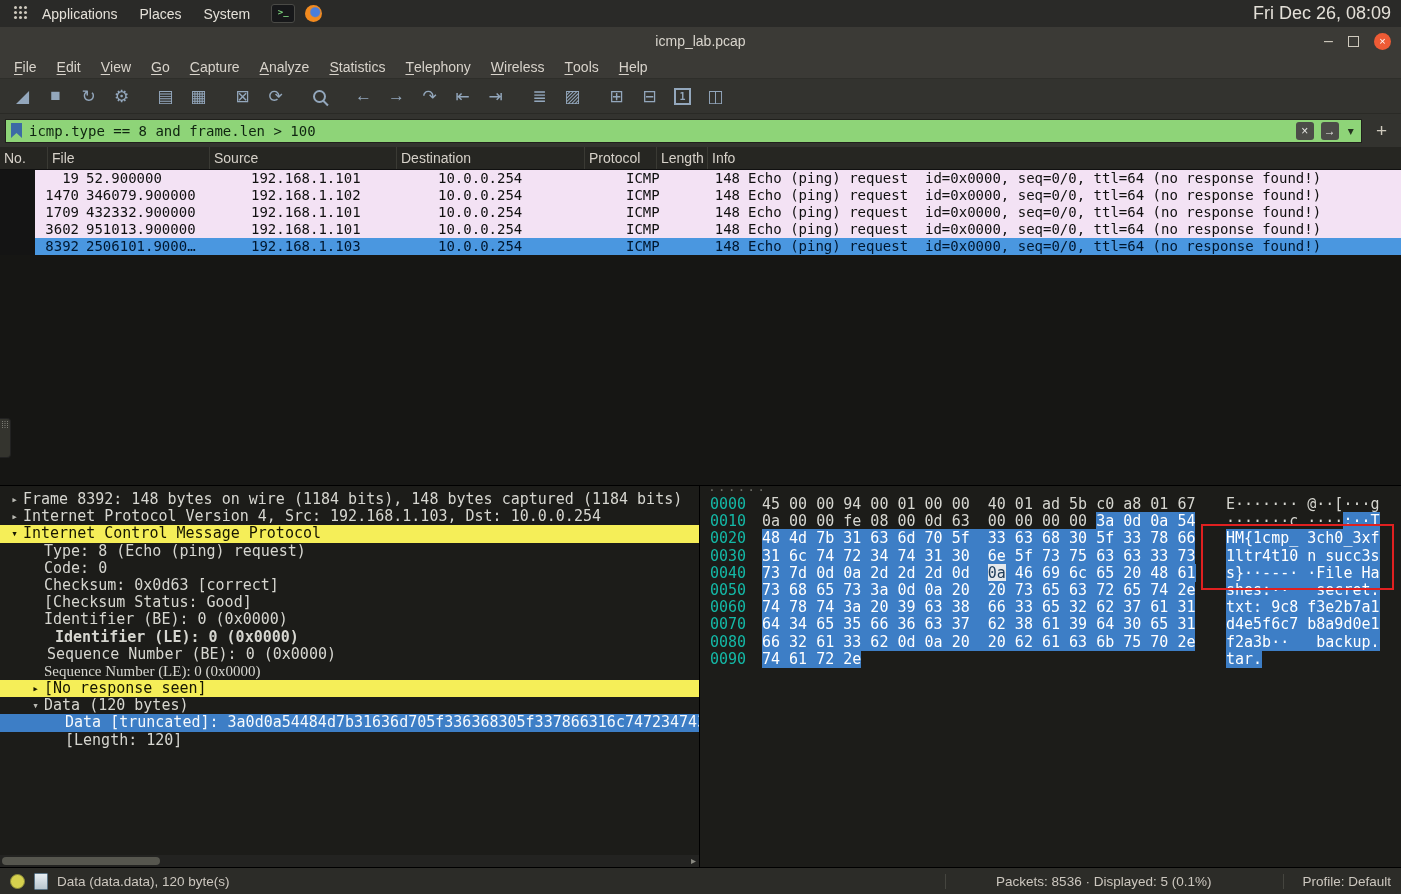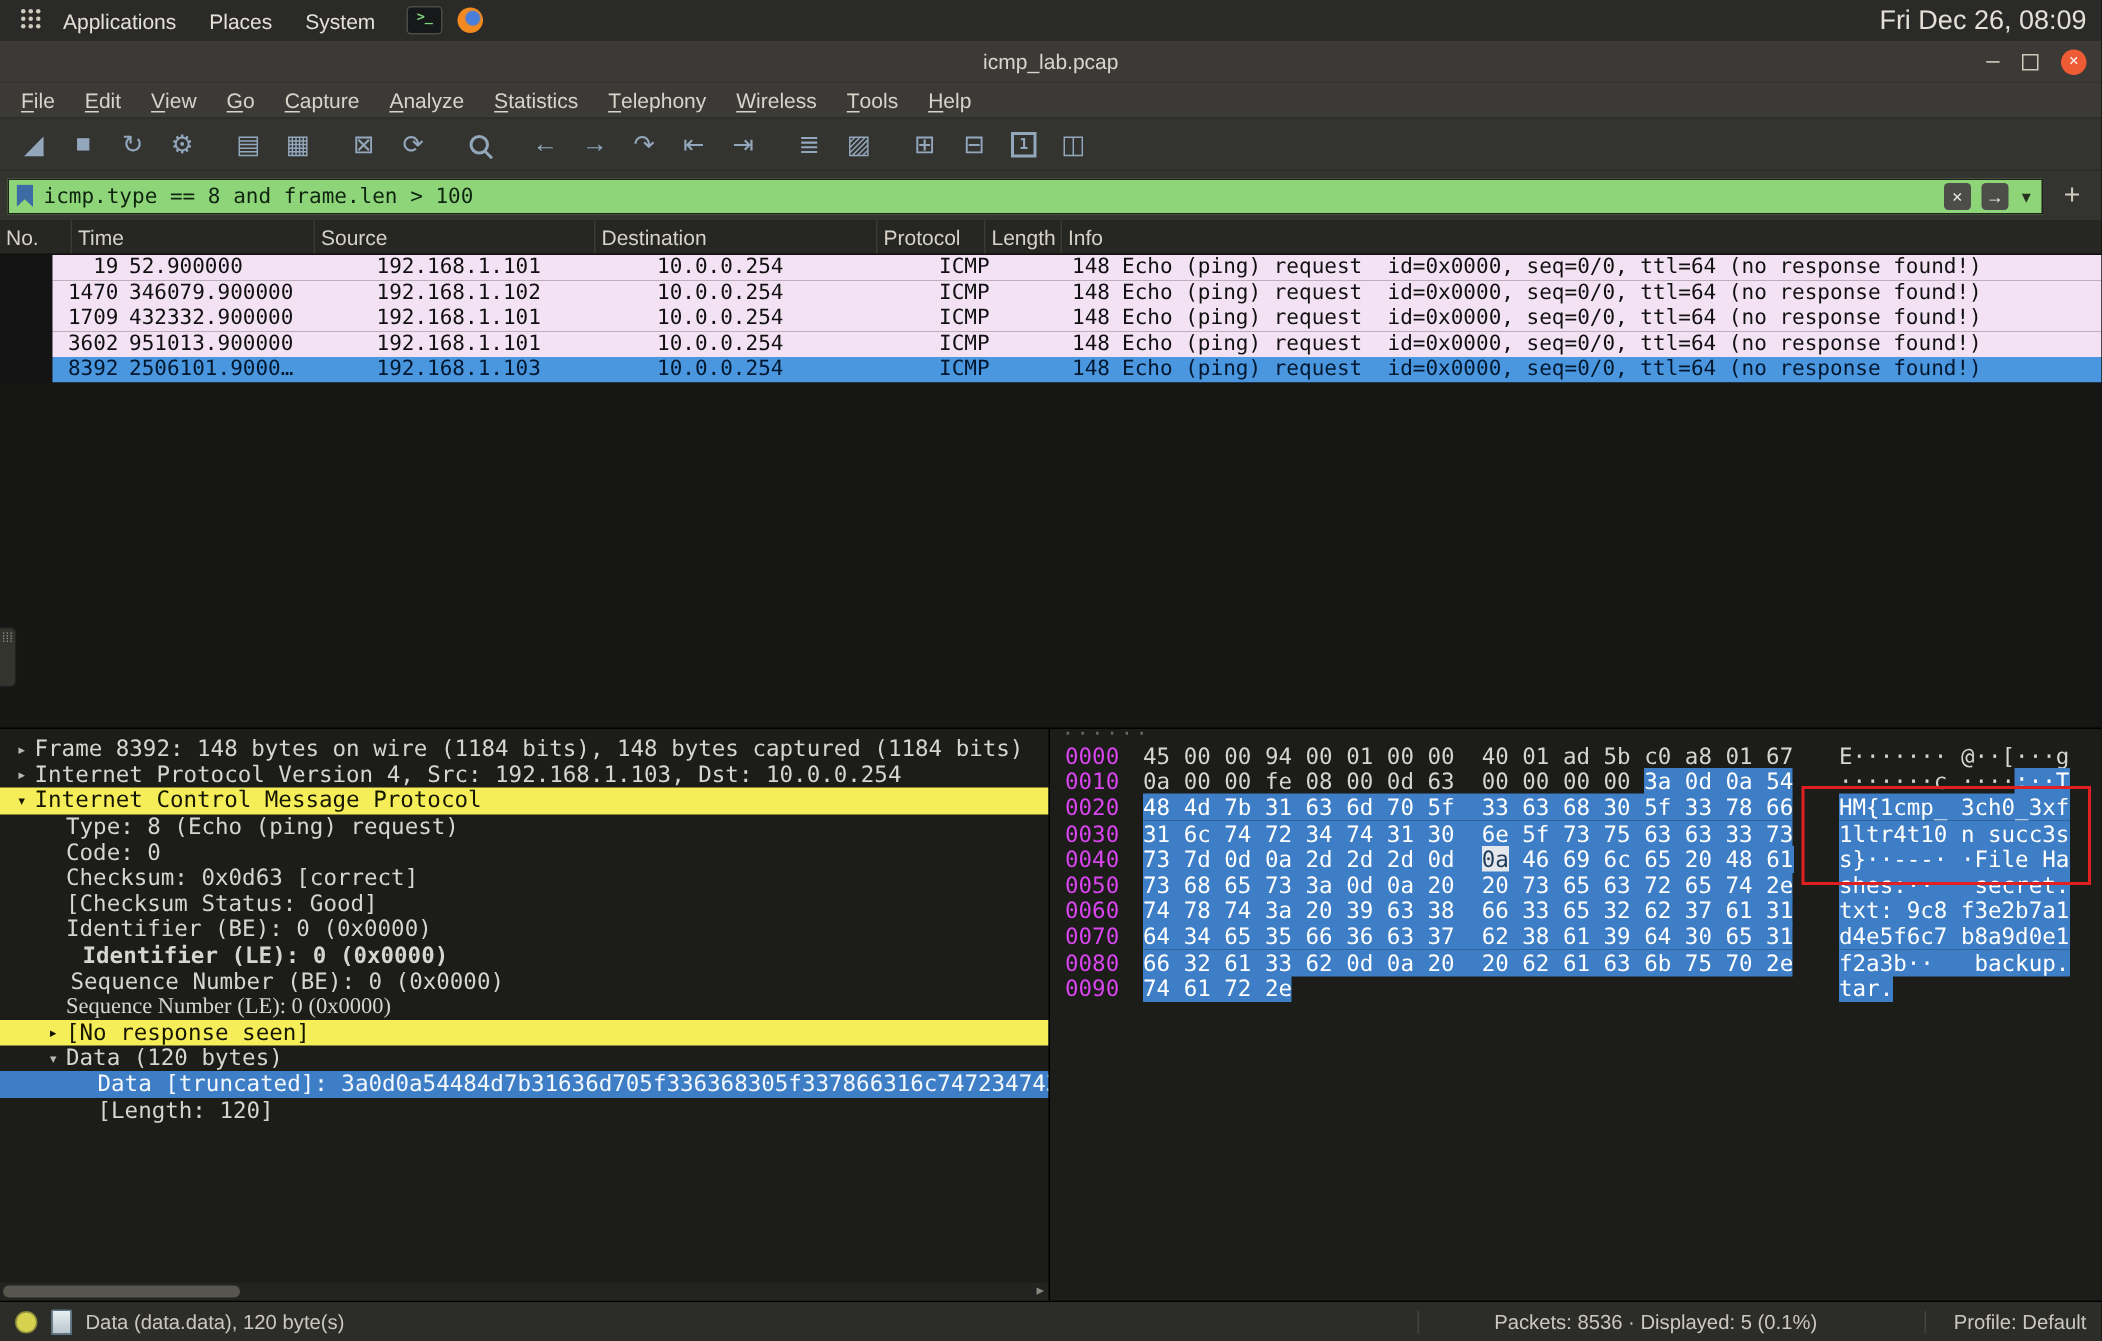--- a/index.html
+++ b/index.html
@@ -69,21 +69,21 @@
   .details{width:700px;border-right:1px solid #000;box-sizing:border-box;padding-top:5px;overflow:hidden;
     font:15px "DejaVu Sans Mono",monospace;color:#d6d6d0;}
   .dline{height:17.2px;line-height:17.2px;display:flex;white-space:pre;overflow:hidden;}
   .dline .tri{width:17px;text-align:center;color:#b9b9b3;font-size:11px;flex:none;}
   .dline.y{background:var(--detail-highlight,#f5ee58);color:#151500;}
   .dline.y .tri{color:#151500;}
   .dline.b{background:var(--selection,#3d7ec6);color:#f4f8fc;}
   .hexpane{flex:1;padding-top:10px;font:15px "DejaVu Sans Mono",monospace;color:#d6d6d0;position:relative;overflow:hidden;}
   .hexpane::before{content:"······";position:absolute;top:-4px;left:8px;color:#6a6a64;letter-spacing:2px;font-size:13px;}
   .hrow{display:flex;height:17.2px;line-height:17.2px;padding-left:10px;}
-  .hoff{width:52px;color:#d946ef;flex:none;}
+  .hoff{width:52px;color:#14b8a6;flex:none;}
   .hbytes{width:438px;white-space:pre;flex:none;}
   .hascii{margin-left:26px;white-space:pre;flex:none;}
   .hl{background:var(--selection,#3d7ec6);color:#fff;}
   .cur{background:#e4e8ec;color:#1c3a58;}
 
   
   .redbox{position:absolute;left:1201px;top:524px;width:189px;height:62px;border:2px solid var(--annotation,#e02020);pointer-events:none;}
   .panegrip{position:absolute;left:0;top:418px;width:10px;height:38px;background:#34342e;border:1px solid #222;border-left:none;
     border-radius:0 4px 4px 0;color:#8a8a82;font-size:9px;line-height:12px;text-align:center;}
   .panegrip::before{content:"⁞⁞⁞";}
@@ -212,21 +212,21 @@
       <span class="filter-text">icmp.type == 8 and frame.len &gt; 100</span>
       <span class="ff-btn">×</span>
       <span class="ff-btn">→</span>
       <span class="ff-caret">▾</span>
     </div>
     <span class="add-btn">+</span>
   </div>
 
   <div class="plheader" id="plheader">
       <div class="ph w-no">No.</div>
-      <div class="ph w-time">Time</div>
+      <div class="ph w-time">File</div>
       <div class="ph w-src">Source</div>
       <div class="ph w-dst">Destination</div>
       <div class="ph w-proto">Protocol</div>
       <div class="ph w-len">Length</div>
       <div class="ph w-info">Info</div>
     </div>
   <div id="plrows">
       <div class="prow">
         <span class="pc no">19</span>
         <span class="pc time">52.900000</span>

